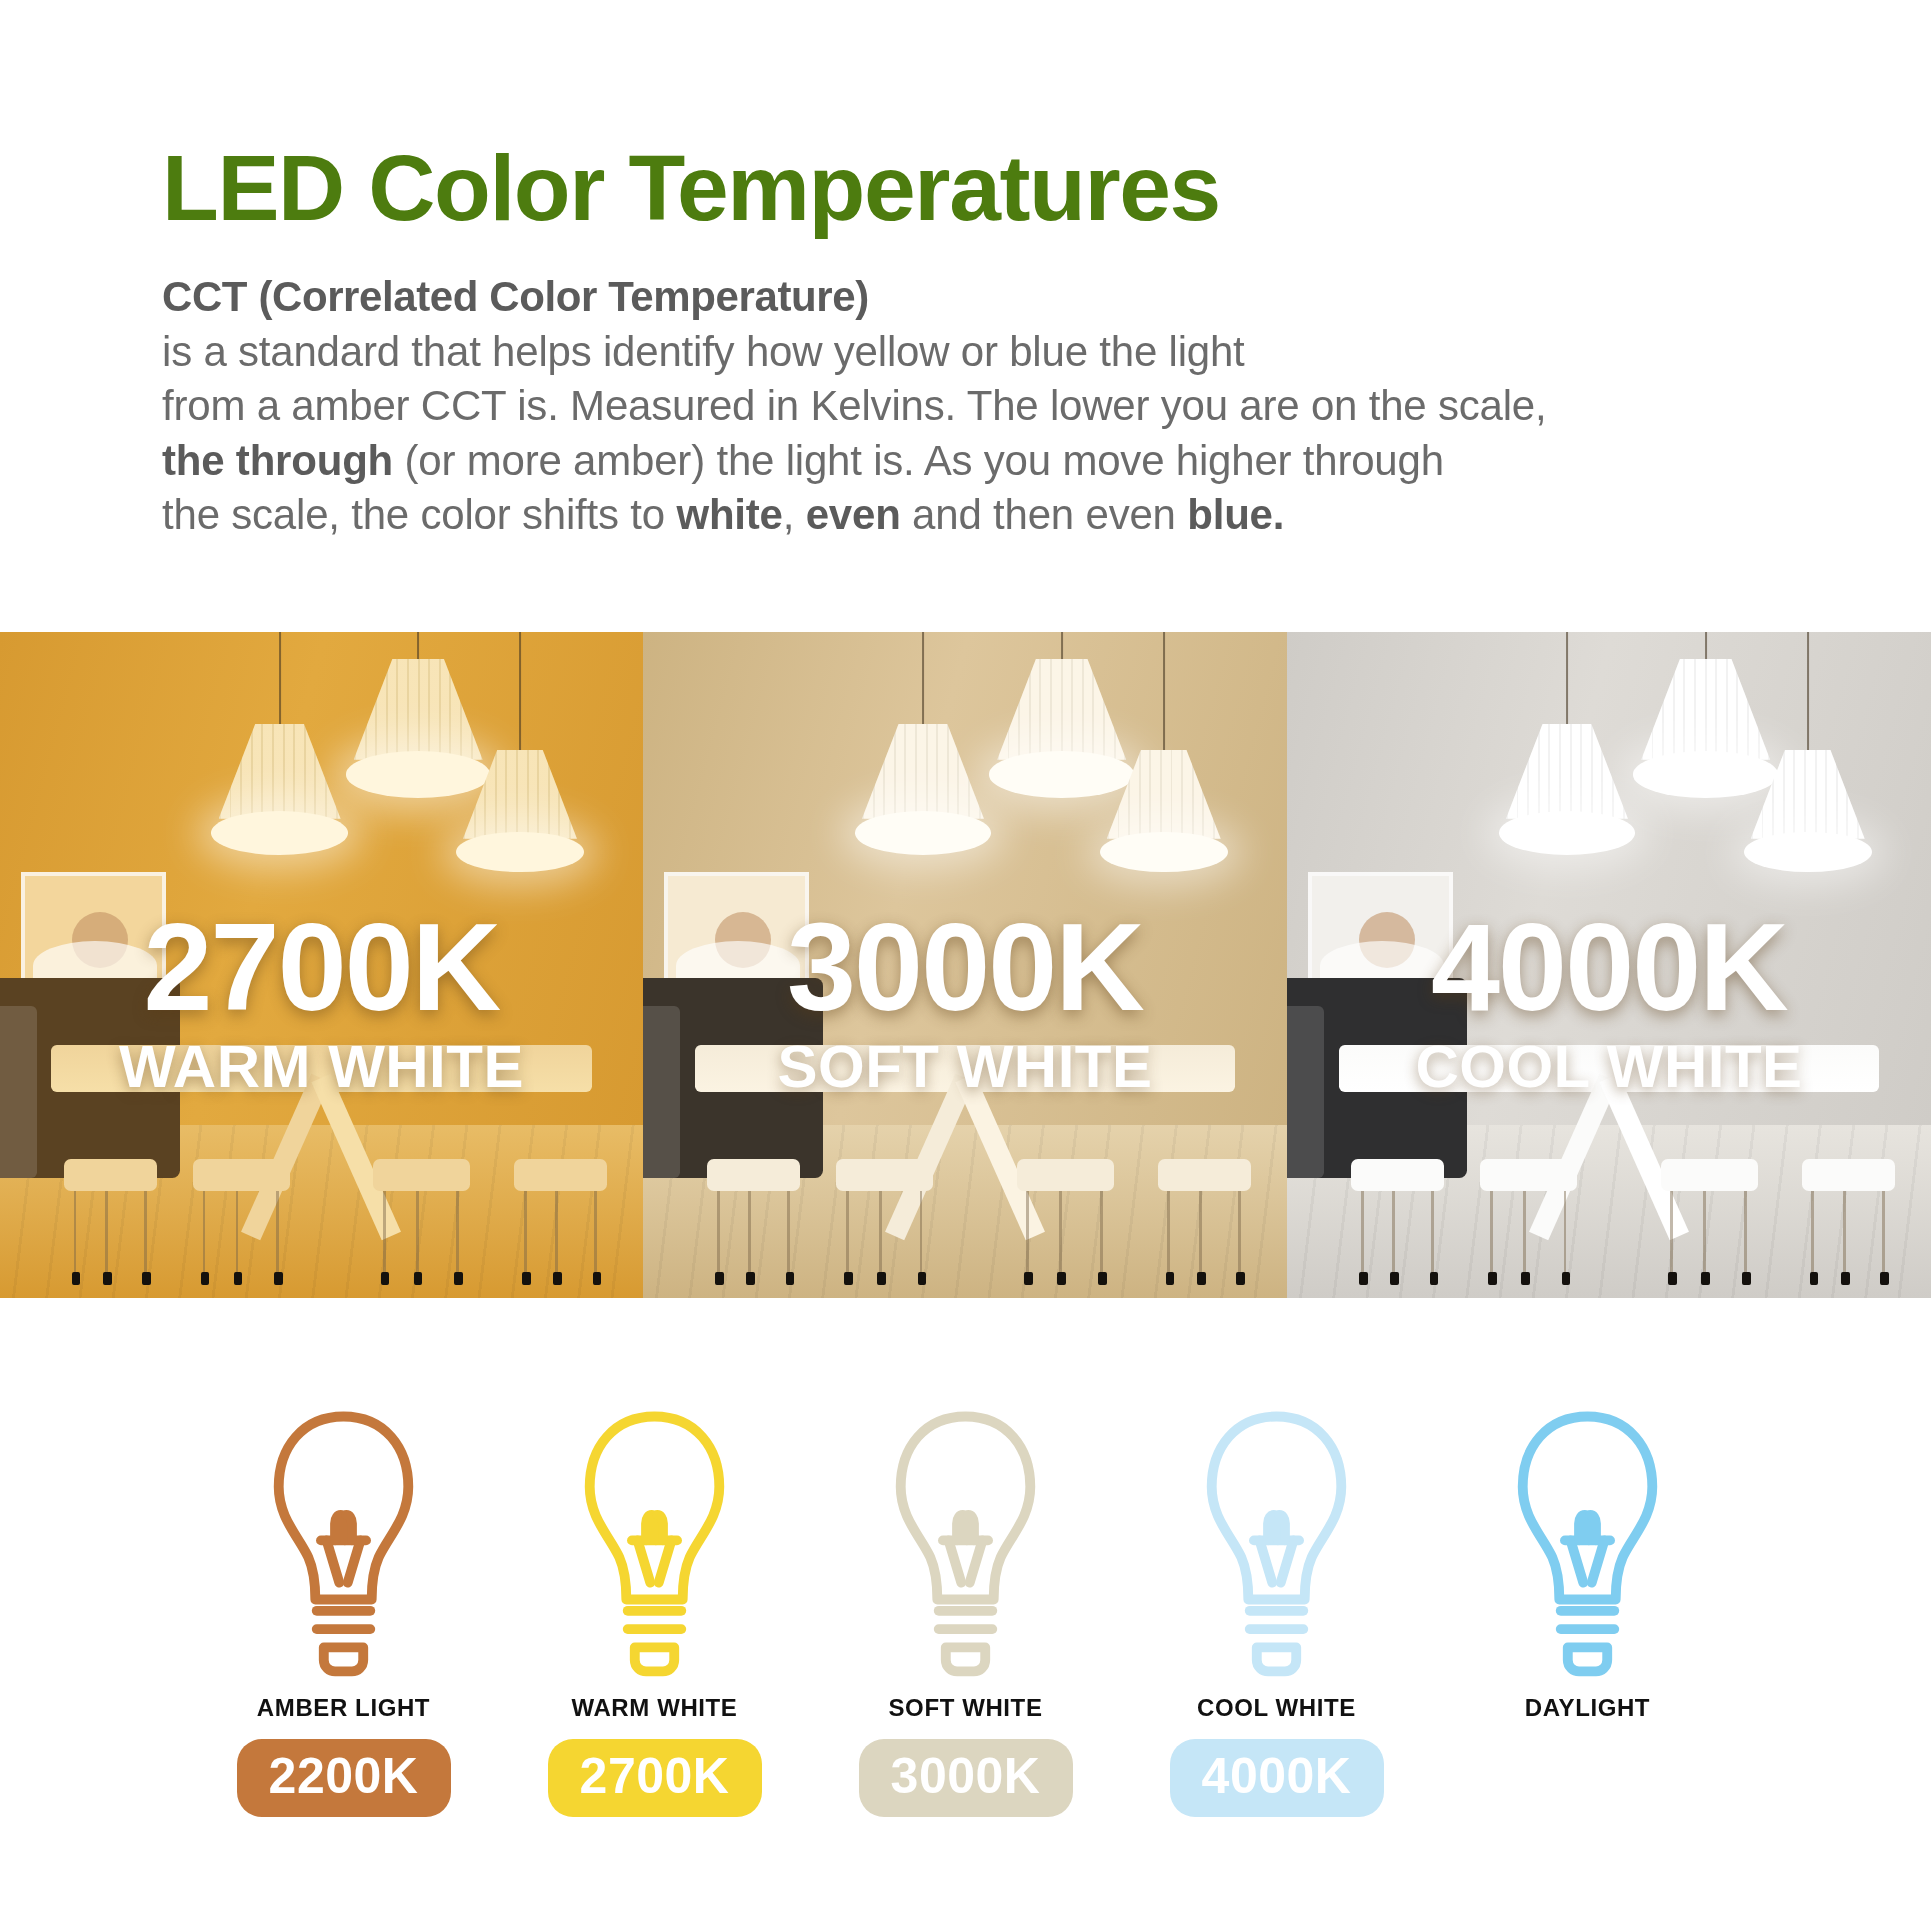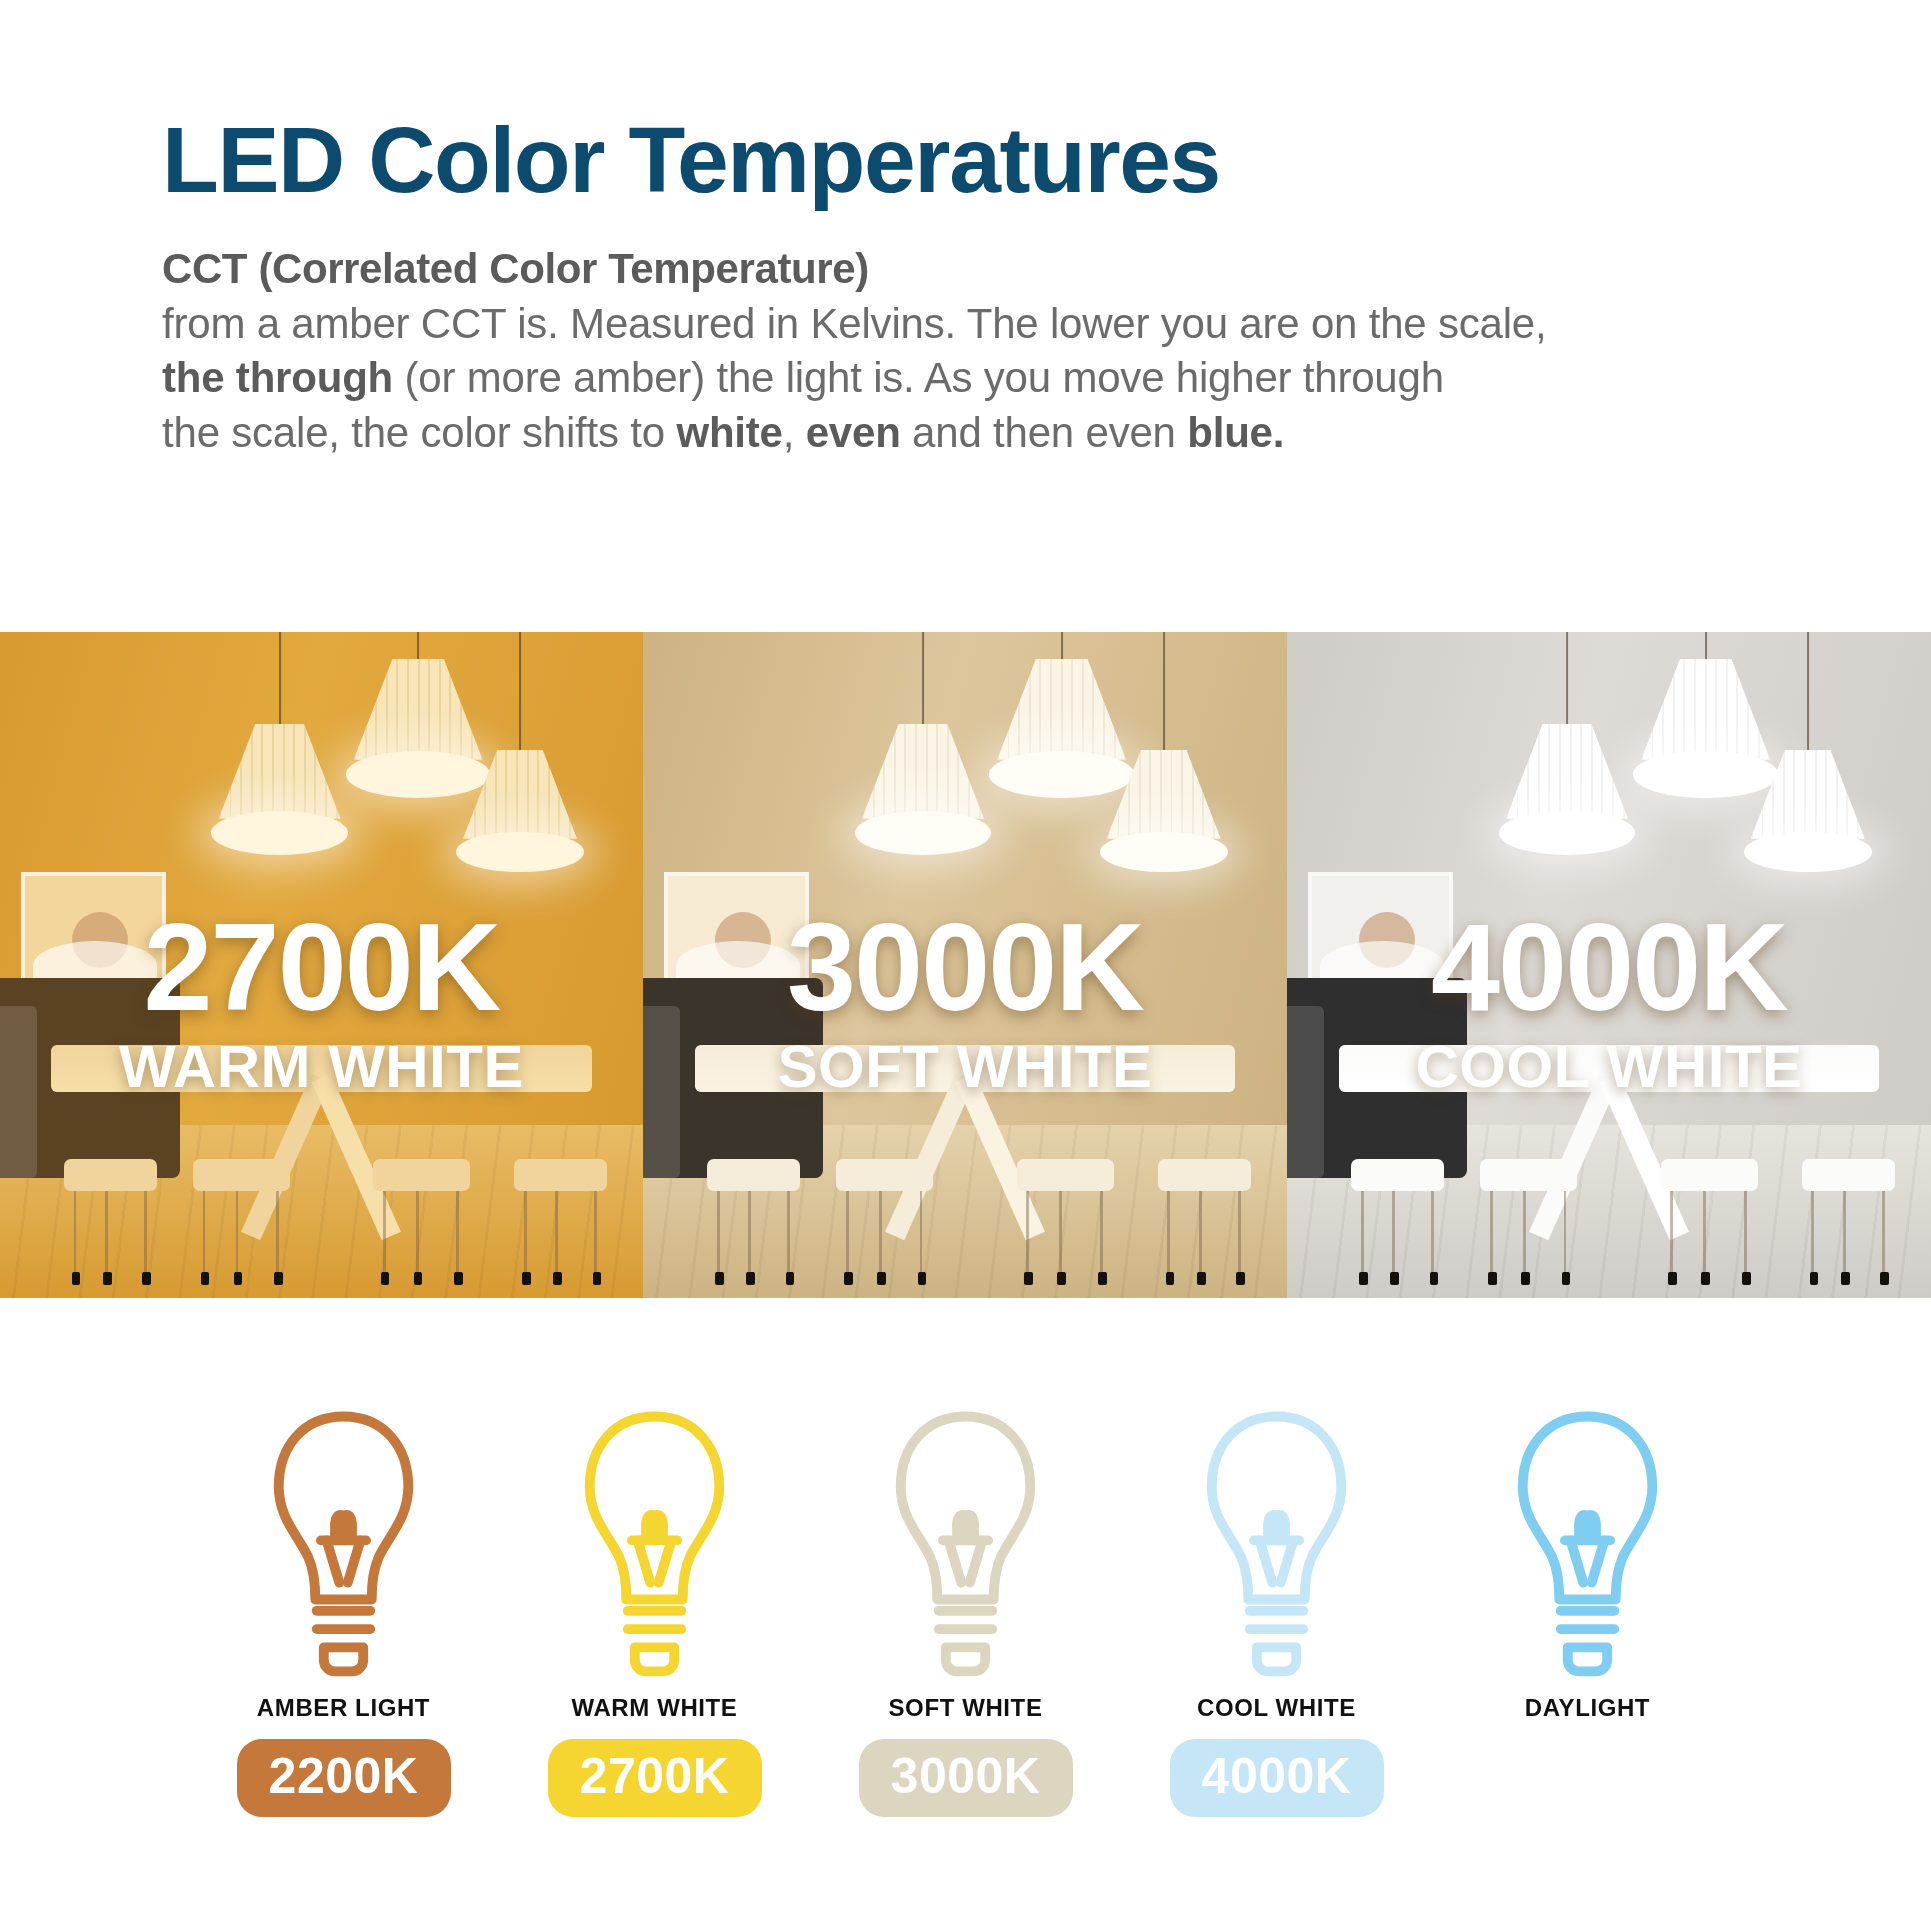--- a/index.html
+++ b/index.html
@@ -11,24 +11,25 @@
     overflow:hidden;
     position:relative;
   }
 
   
   .header { position:absolute; left:162px; top:114px; width:1719px; }
 
   .page-title {
     font-size:93px;
     font-weight:bold;
-    color:#0c4a6e;
+    color:#4d7c0f;
     letter-spacing:-1.4px;
     line-height:1.0;
     white-space:nowrap;
+    margin-top:28px;
   }
 
   .intro { margin-top:35px; }
   .intro-line {
     font-size:42px;
     color:#6b6b6b;
     line-height:1.30;
     font-weight:300;
     white-space:nowrap;
     letter-spacing:-0.2px;
@@ -204,20 +205,21 @@
     line-height:1.0;
   }
 </style>
 </head>
 <body>
 
 <div class="header">
   <div class="page-title">LED Color Temperatures</div>
   <div class="intro">
     <div class="intro-line strong">CCT (Correlated Color Temperature)</div>
+    <div class="intro-line">is a standard that helps identify how yellow or blue the light</div>
     <div class="intro-line">from a amber CCT is. Measured in Kelvins. The lower you are on the scale,</div>
     <div class="intro-line"><b>the through</b><span> (or more amber) the light is.  As you move higher through</span></div>
     <div class="intro-line"><span>the scale, the color shifts to </span><b>white</b><span>, </span><b>even</b><span> and then even </span><b>blue.</b></div>
   </div>
 </div>
 
 <div class="photo-band">
 
   <div class="photo-panel panel-2700">
     <div class="scene">

